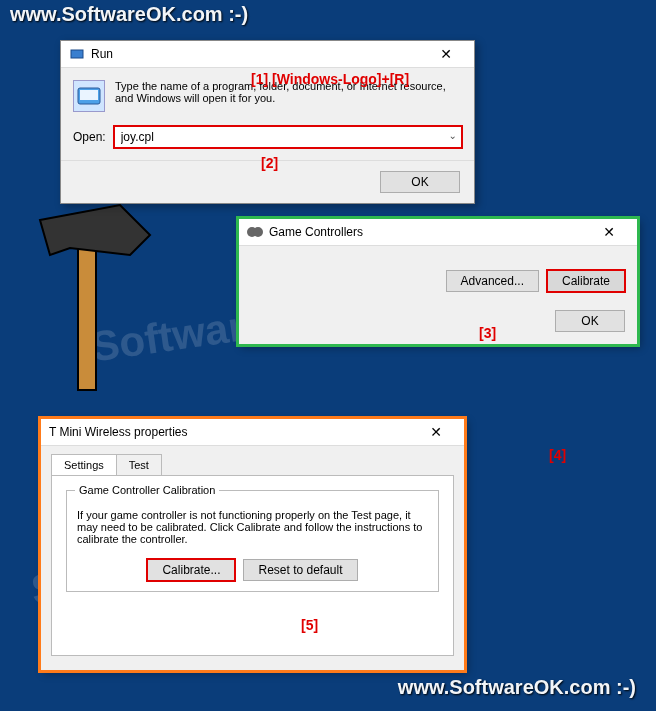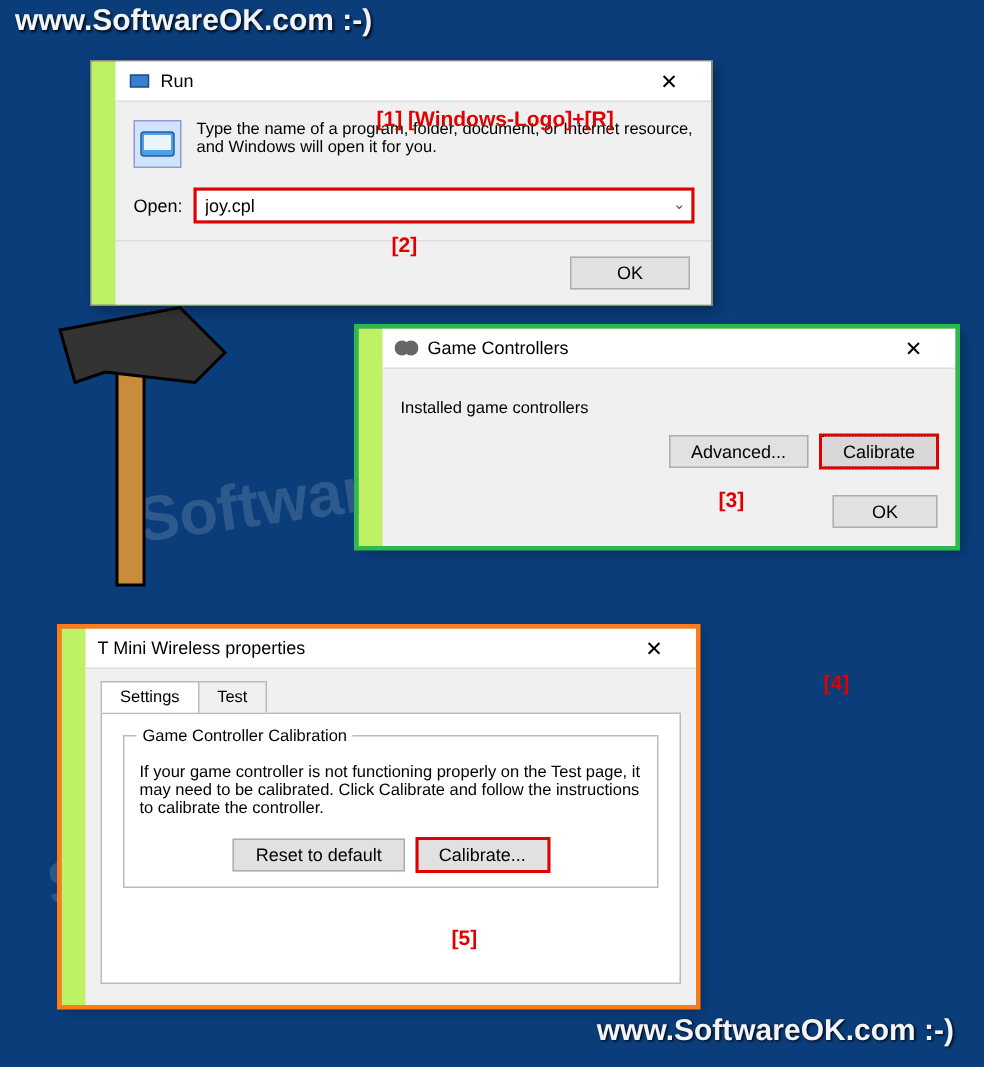--- a/index.html
+++ b/index.html
@@ -26,25 +26,24 @@
     .watermark.bot { bottom: 120px; left: 30px; transform: rotate(-8deg); }
     .watermark.bottomtext { bottom: 12px; right: 20px; font-size: 20px; color:#fff; opacity:0.95; text-shadow: 1px 1px 2px #000;}
     .hammer {
       position: absolute;
       left: 20px; top: 200px;
       width: 140px; height: 200px;
       z-index: 2;
     }
     .window {
       position: absolute;
-      background: #bef264;
+      background: #7dd3fc;
       border: 1px solid #888;
       box-shadow: 3px 3px 8px rgba(0,0,0,0.3);
       z-index: 10;
-      padding-left: 16px;
     }
     .titlebar {
       background: #fff;
       padding: 5px 8px;
       display: flex;
       align-items: center;
       font-size: 12px;
       border-bottom: 1px solid #ddd;
     }
     .titlebar .icon { margin-right: 6px; width:16px; height:16px; display:inline-flex; align-items:center; justify-content:center;}
@@ -151,21 +150,20 @@
     <span class="icon">
       <svg width="16" height="12">
           <ellipse cx="5" cy="6" rx="5" ry="5" fill="#666"></ellipse>
           <ellipse cx="11" cy="6" rx="5" ry="5" fill="#666"></ellipse>
         </svg>
     </span>
     <span class="title">Game Controllers</span>
     <span class="close-btn">✕</span>
   </div>
   <div class="content">
-    <div class="groupbox-title">Installed game controllers</div>
     <div class="gc-btn-row">
       <button class="btn">Advanced...</button>
       <button class="btn redbox" style="background:#d8d8d8; border:1px dotted #000;">Calibrate</button>
     </div>
     <div class="gc-btn-row" style="margin-top:18px;">
       <button class="btn">OK</button>
     </div>
   </div>
   <div class="annotation" style="top:106px; left:240px;">[3]</div>
   <div class="annotation" style="top:228px; left:310px;">[4]</div>
@@ -179,20 +177,20 @@
   <div style="padding:8px 10px 14px 10px; background:#f0f0f0;">
     <div class="tabs">
       <div class="tab">Settings</div>
       <div class="tab inactive">Test</div>
     </div>
     <div class="tab-content">
       <div class="fieldset">
         <div class="legend" style="font-size:11px; position:relative; top:-18px; left:-2px; background:#fff; display:inline-block; padding:0 4px;">Game Controller Calibration</div>
         <div class="fs-text" style="margin-top:-6px;">If your game controller is not functioning properly on the Test page, it may need to be calibrated.  Click Calibrate and follow the instructions to calibrate the controller.</div>
         <div class="fs-btns">
+          <button class="btn redbox">Calibrate...</button>
           <button class="btn">Reset to default</button>
-          <button class="btn redbox">Calibrate...</button>
         </div>
       </div>
     </div>
   </div>
   <div class="annotation" style="top:198px; left:260px;">[5]</div>
 </div>
 
 </body></html>

